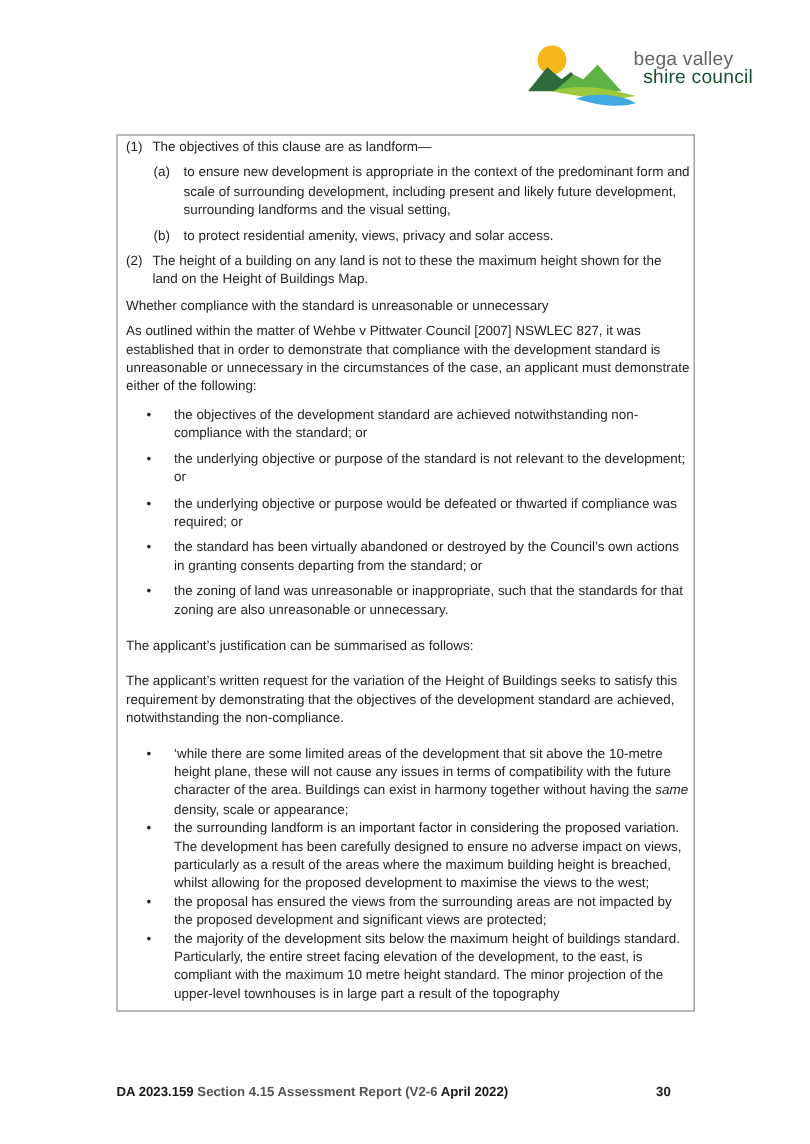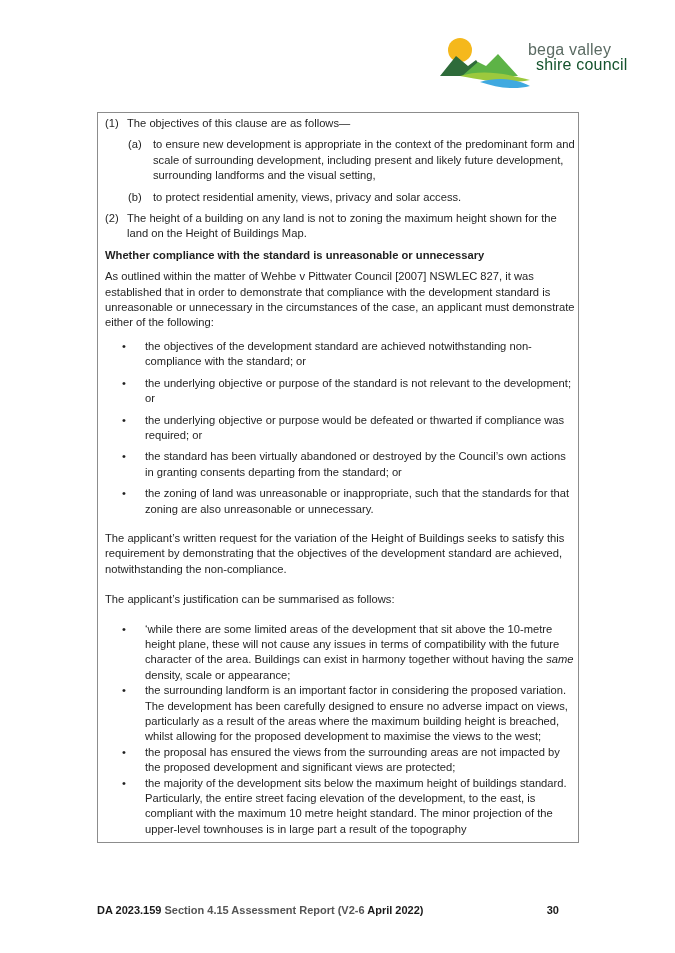--- a/index.html
+++ b/index.html
@@ -14,21 +14,21 @@
 
   .box { position: absolute; left: 97px; top: 112px; width: 482px; height: 731px;
          border: 1px solid #8c8c8c; box-sizing: border-box; overflow: hidden; }
   .content { position: absolute; left: 7px; top: 1px; width: 470px;
              font-size: 11.2px; line-height: 15.4px; color: #1f1f1f; }
   p { margin: 0; }
   .num { position: relative; padding-left: 22px; }
   .num .lbl { position: absolute; left: 0; top: 0; }
   .sub { position: relative; padding-left: 48px; }
   .sub .lbl { position: absolute; left: 23px; top: 0; }
-  .heading { font-weight: bold; }
+  .heading { font-weight: normal; }
   .bul { position: relative; padding-left: 40px; }
   .bul .dot { position: absolute; left: 17px; top: 0; }
   .bul2 { position: relative; padding-left: 40px; }
   .bul2 .dot { position: absolute; left: 17px; top: 0; }
   i { }
 
   .footer { position: absolute; left: 97px; top: 904px; width: 482px; font-size: 11px;
             font-weight: bold; color: #1a1a1a; }
   .footer .mid { color: #555555; }
   .footer .page { position: absolute; right: 20px; top: 0; }
@@ -45,33 +45,33 @@
     <path d="M40 50 C60 44 80 48 90 54 C75 58 58 56 40 50 Z" fill="#3fa9e0"></path>
   </svg>
   <div class="logo-text1">bega valley</div>
   <div class="logo-text2">shire council</div>
 </div>
 
 <div class="box">
   <div class="content">
     <p class="num" style="margin-top:2px">
       <span class="lbl">(1)</span>
-      <span>The objectives of this clause are as follows—</span>
+      <span>The objectives of this clause are as landform—</span>
     </p>
     <p class="sub" style="margin-top:6px">
       <span class="lbl">(a)</span>
       <span>to ensure new development is appropriate in the context of the predominant form and scale of surrounding development, including present and likely future development, surrounding landforms and the visual setting,</span>
     </p>
     <p class="sub" style="margin-top:6px">
       <span class="lbl">(b)</span>
       <span>to protect residential amenity, views, privacy and solar access.</span>
     </p>
     <p class="num" style="margin-top:6px">
       <span class="lbl">(2)</span>
-      <span>The height of a building on any land is not to zoning the maximum height shown for the land on the Height of Buildings Map.</span>
+      <span>The height of a building on any land is not to these the maximum height shown for the land on the Height of Buildings Map.</span>
     </p>
     <p class="heading" style="margin-top:6px">Whether compliance with the standard is unreasonable or unnecessary</p>
     <p style="margin-top:6px">As outlined within the matter of Wehbe v Pittwater Council [2007] NSWLEC 827, it was established that in order to demonstrate that compliance with the development standard is unreasonable or unnecessary in the circumstances of the case, an applicant must demonstrate either of the following:</p>
 
     <p class="bul" style="margin-top:8px">
       <span class="dot">•</span>
       <span>the objectives of the development standard are achieved notwithstanding non-compliance with the standard; or</span>
     </p>
     <p class="bul" style="margin-top:6px">
       <span class="dot">•</span>
@@ -83,22 +83,22 @@
     </p>
     <p class="bul" style="margin-top:6px">
       <span class="dot">•</span>
       <span>the standard has been virtually abandoned or destroyed by the Council’s own actions in granting consents departing from the standard; or</span>
     </p>
     <p class="bul" style="margin-top:6px">
       <span class="dot">•</span>
       <span>the zoning of land was unreasonable or inappropriate, such that the standards for that zoning are also unreasonable or unnecessary.</span>
     </p>
 
+    <p style="margin-top:15px">The applicant’s justification can be summarised as follows:</p>
     <p style="margin-top:14px">The applicant’s written request for the variation of the Height of Buildings seeks to satisfy this requirement by demonstrating that the objectives of the development standard are achieved, notwithstanding the non-compliance.</p>
-    <p style="margin-top:15px">The applicant’s justification can be summarised as follows:</p>
 
     <p class="bul2" style="margin-top:14px">
       <span class="dot">•</span>
       <span>‘while there are some limited areas of the development that sit above the 10-metre height plane, these will not cause any issues in terms of compatibility with the future character of the area. Buildings can exist in harmony together without having the </span><i>same</i><span> density, scale or appearance;</span>
     </p>
     <p class="bul2">
       <span class="dot">•</span>
       <span>the surrounding landform is an important factor in considering the proposed variation. The development has been carefully designed to ensure no adverse impact on views, particularly as a result of the areas where the maximum building height is breached, whilst allowing for the proposed development to maximise the views to the west;</span>
     </p>
     <p class="bul2">

